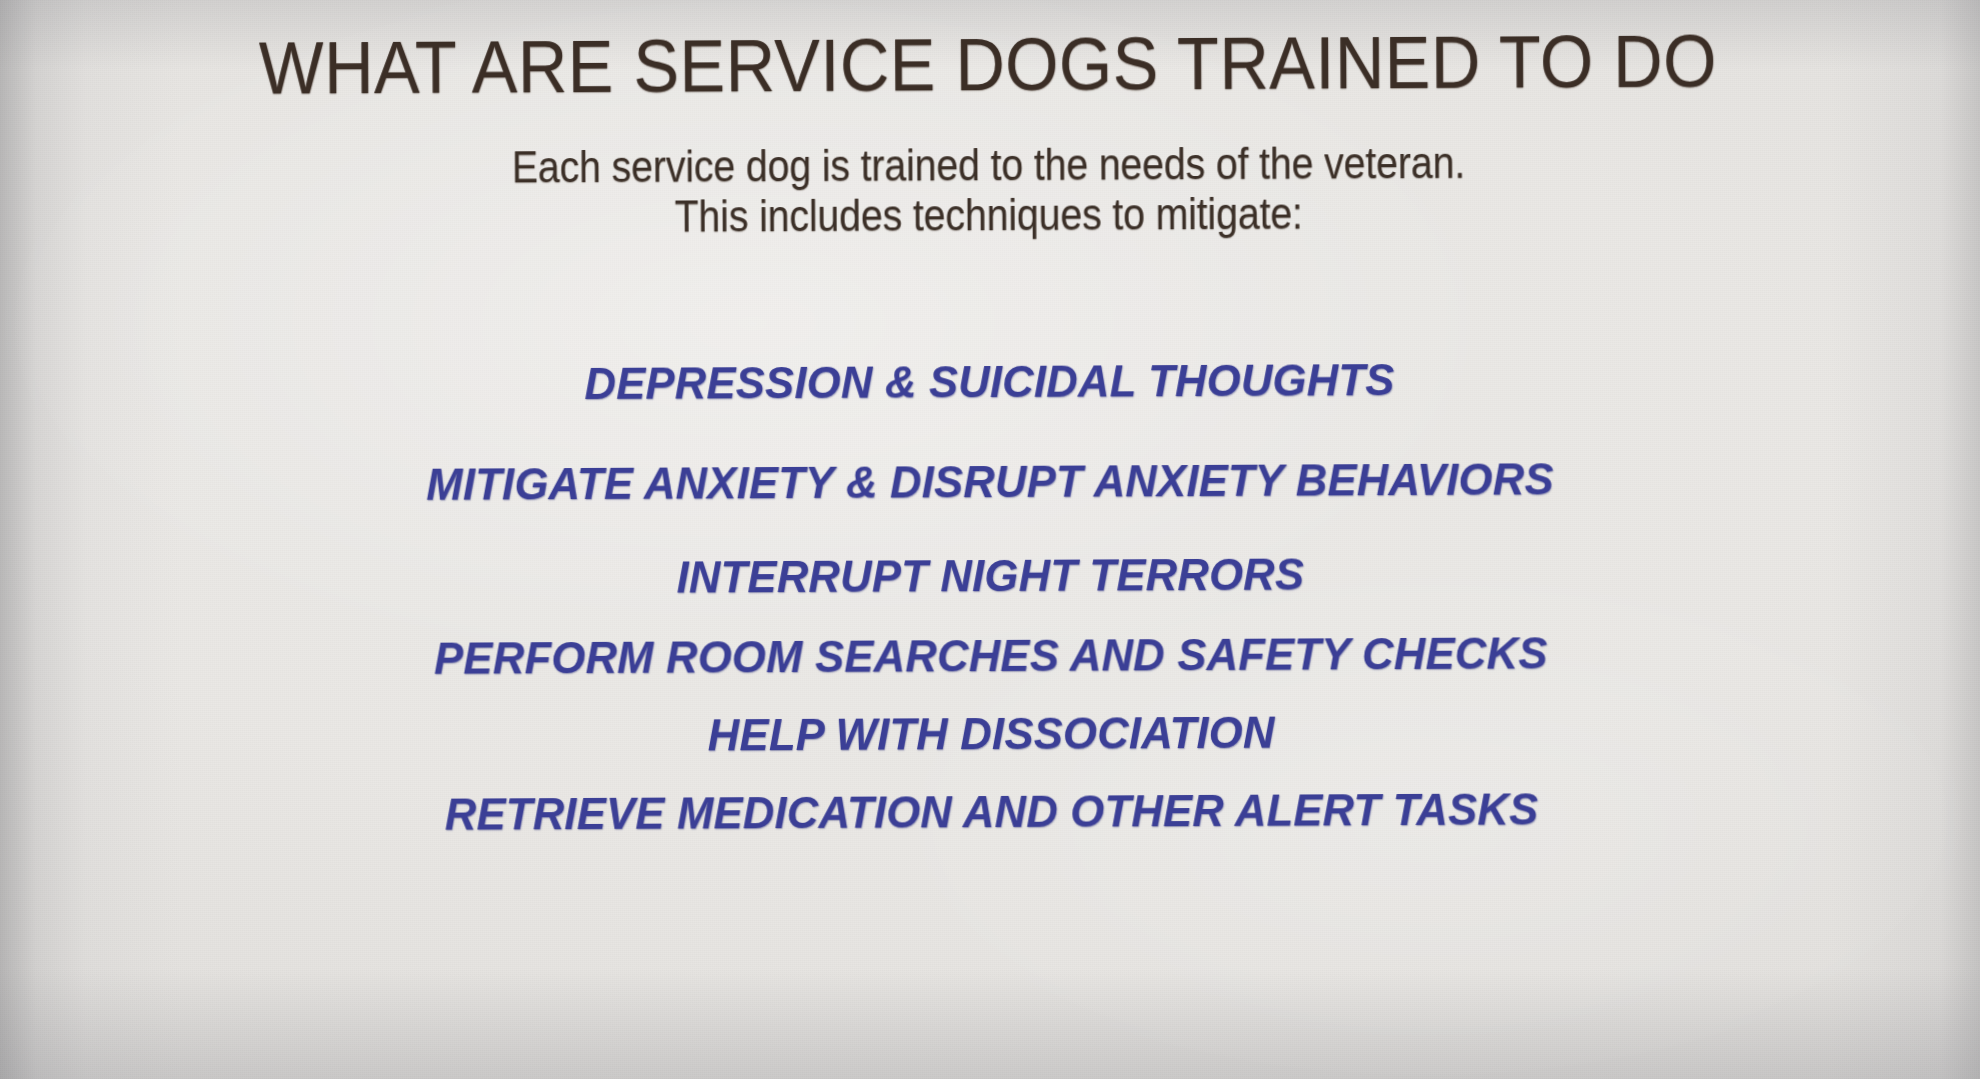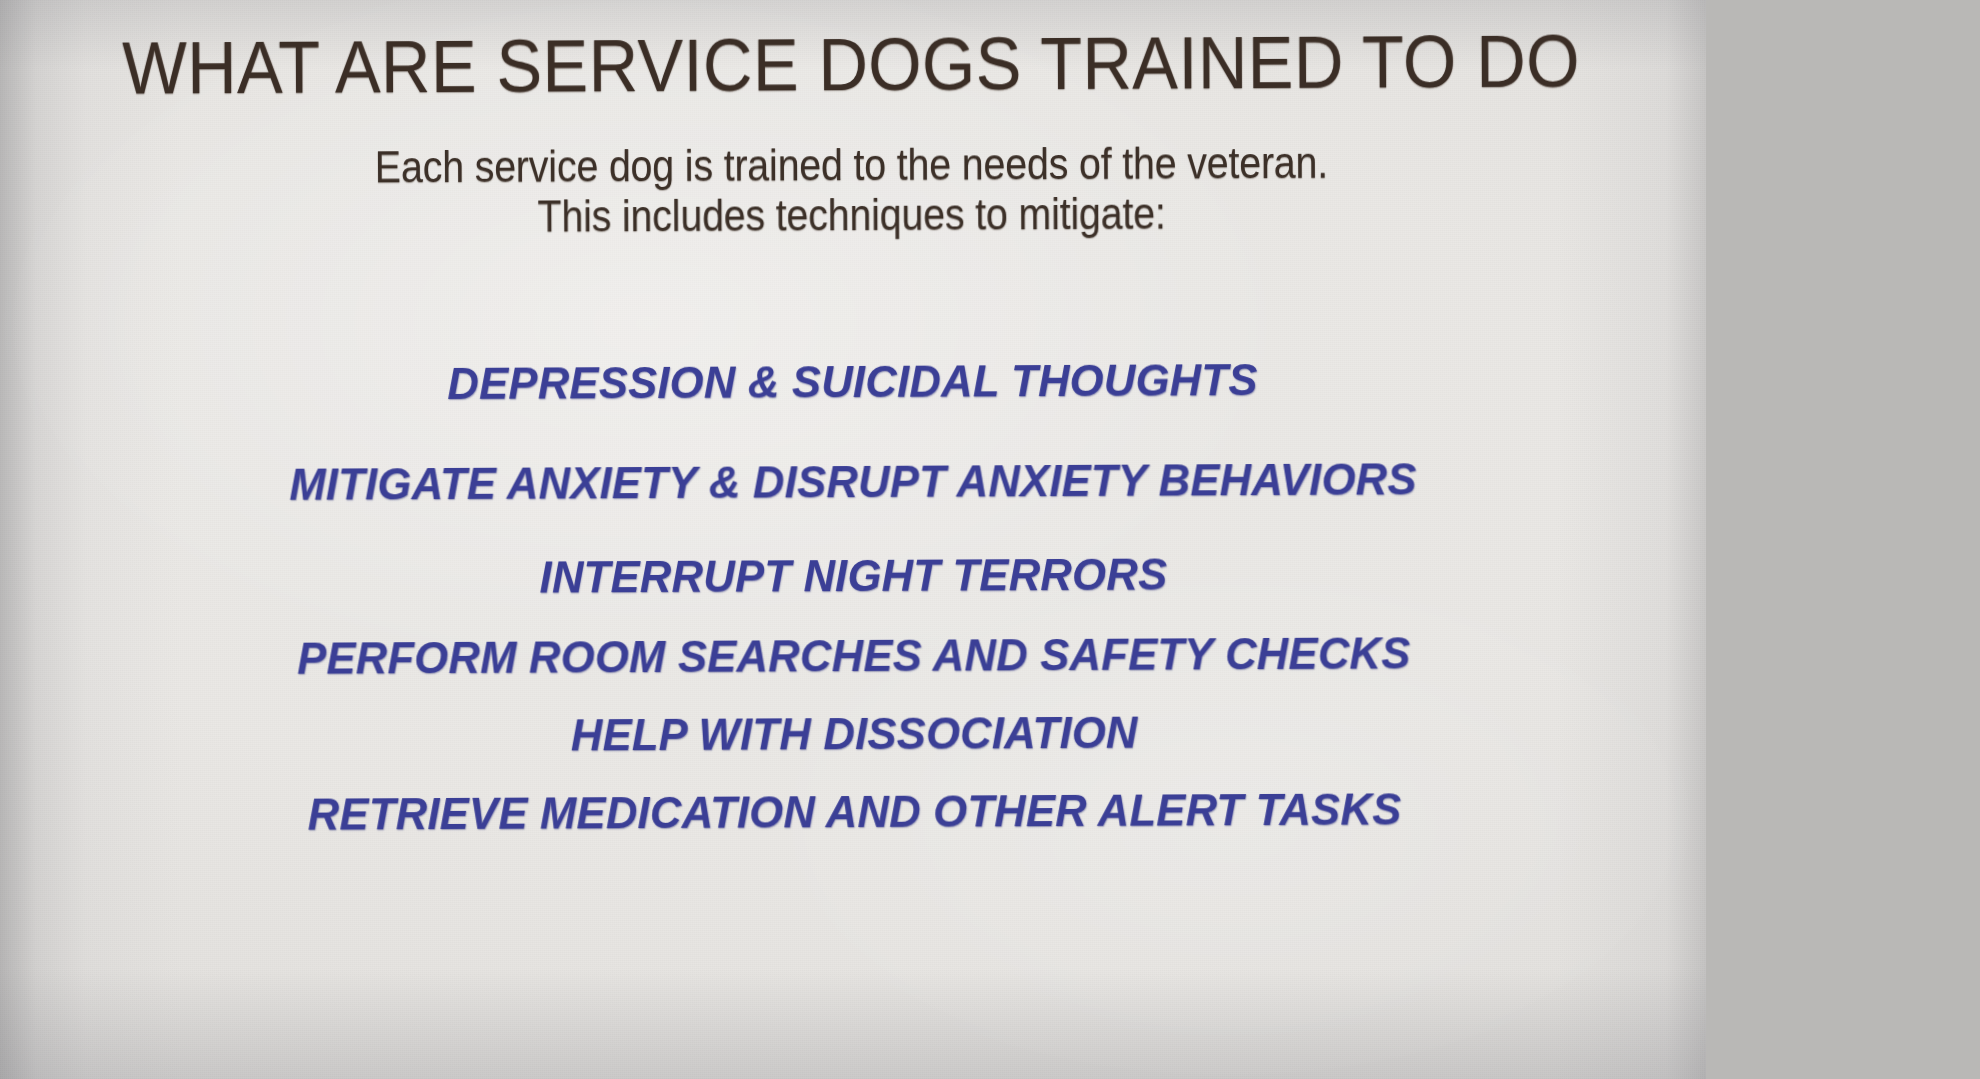--- a/index.html
+++ b/index.html
@@ -4,21 +4,21 @@
 <title>Service Dogs Poster</title>
 <style>
   html, body {
     margin: 0;
     padding: 0;
     background: #b9b8b6;
   }
 
   #poster {
     position: relative;
-    width: 1706px;
+    width: 1980px;
     height: 1079px;
     overflow: hidden;
     background: #e7e6e3;
     font-family: "Liberation Sans", "DejaVu Sans", sans-serif;
   }
 
   
   .paper-base {
     position: absolute;
     inset: 0;

